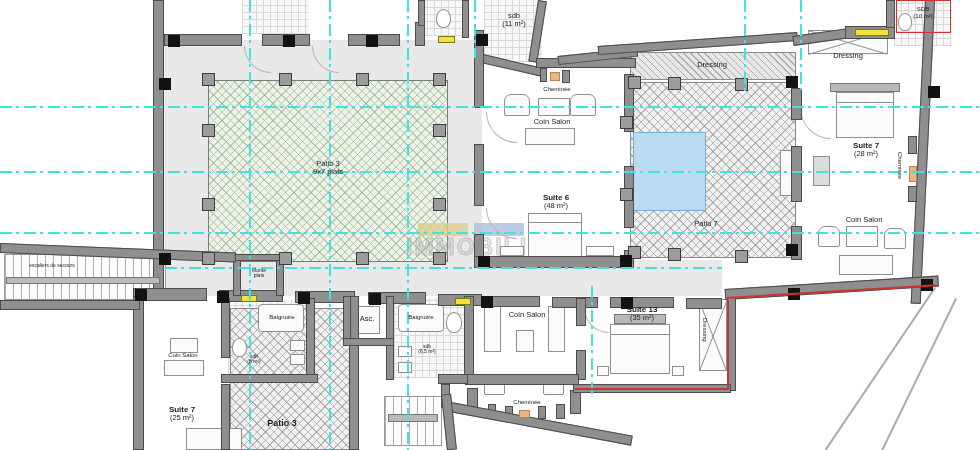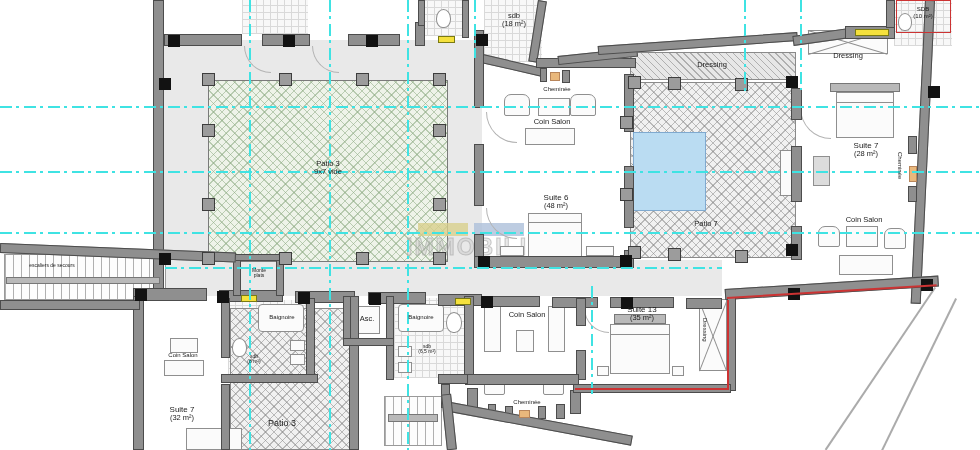--- a/index.html
+++ b/index.html
@@ -33,21 +33,21 @@
   .org{position:absolute;background:#e9b87c;border:1px solid #b8855a;box-sizing:border-box;z-index:7;}
   .yel{position:absolute;background:#f5e13d;border:1px solid #7a7a12;box-sizing:border-box;z-index:8;}
   .red{position:absolute;background:#cc3333;z-index:9;}
   .redbox{position:absolute;border:1.5px solid #cc3333;box-sizing:border-box;z-index:9;background:transparent;}
   .ghz{position:absolute;height:2px;z-index:8;background:
       repeating-linear-gradient(90deg,#3fe3e3 0 12px,transparent 12px 16px,#3fe3e3 16px 19px,transparent 19px 24px);}
   .gvt{position:absolute;width:2px;z-index:8;background:
       repeating-linear-gradient(180deg,#3fe3e3 0 12px,transparent 12px 16px,#3fe3e3 16px 19px,transparent 19px 24px);}
   .lbl{position:absolute;z-index:10;font-size:7.5px;line-height:8px;text-align:center;
        transform:translateX(-50%);white-space:nowrap;color:#1c1c1c;}
-  .bold{font-weight:normal;font-size:8px;}
+  .bold{font-weight:bold;font-size:8px;}
   .tiny{font-size:6px;line-height:6.5px;}
   .micro{font-size:5px;line-height:5px;}
   .vlbl{position:absolute;z-index:10;font-size:6px;color:#1c1c1c;writing-mode:vertical-rl;white-space:nowrap;}
   .stairs{position:absolute;z-index:3;background:
       repeating-linear-gradient(90deg,#b0b0b0 0 1px,transparent 1px 8px),#fdfdfd;border:1px solid #9a9a9a;box-sizing:border-box;}
   .diag{position:absolute;height:1.5px;background:#ababab;transform-origin:left top;z-index:3;}
   .thin{position:absolute;height:1px;background:#8f8f8f;transform-origin:left top;z-index:5;}
   .arc{position:absolute;border-left:1px solid #b3b3b3;border-bottom:1px solid #b3b3b3;
        border-radius:0 0 0 100%;z-index:4;}
   .wm{position:absolute;z-index:4;font-weight:bold;color:rgba(185,185,185,.30);
@@ -301,25 +301,25 @@
   <div class="gvt" style="left:249px;top:0;height:450px"></div>
   <div class="gvt" style="left:329px;top:0;height:450px"></div>
   <div class="gvt" style="left:407px;top:0;height:450px"></div>
   <div class="gvt" style="left:474px;top:0;height:58px"></div>
   <div class="gvt" style="left:591px;top:286px;height:108px"></div>
   <div class="gvt" style="left:744px;top:0;height:95px"></div>
   <div class="gvt" style="left:800px;top:0;height:90px"></div>
 
   <div class="lbl" style="left:328px;top:160px">
     <span>Patio 3</span><br>
-    <span>9x7 vide</span>
+    <span>9x7 plats</span>
   </div>
   <div class="lbl" style="left:514px;top:12px">
     <span>sdb</span><br>
-    <span>(18 m²)</span>
+    <span>(11 m²)</span>
   </div>
   <div class="lbl tiny" style="left:557px;top:86px">Cheminée</div>
   <div class="lbl" style="left:552px;top:118px">Coin Salon</div>
   <div class="lbl" style="left:556px;top:194px">
     <span class="bold">Suite 6</span><br>
     <span>(48 m²)</span>
   </div>
   <div class="lbl" style="left:712px;top:61px">Dressing</div>
   <div class="lbl" style="left:706px;top:220px">Patio 7</div>
   <div class="lbl tiny" style="left:923px;top:6px">
@@ -347,19 +347,19 @@
     <span>sdb</span><br>
     <span>(8 m²)</span>
   </div>
   <div class="lbl micro" style="left:427px;top:344px">
     <span>sdb</span><br>
     <span>(6,5 m²)</span>
   </div>
   <div class="lbl tiny" style="left:183px;top:352px">Coin Salon</div>
   <div class="lbl" style="left:182px;top:406px">
     <span class="bold">Suite 7</span><br>
-    <span>(32 m²)</span>
+    <span>(25 m²)</span>
   </div>
   <div class="lbl bold" style="left:282px;top:419px;font-size:9px">Patio 3</div>
   <div class="lbl micro" style="left:259px;top:268px;white-space:normal;width:22px">Monte plats</div>
   <div class="lbl micro" style="left:52px;top:263px">escaliers de secours</div>
 
 </div>
 
 </body></html>

